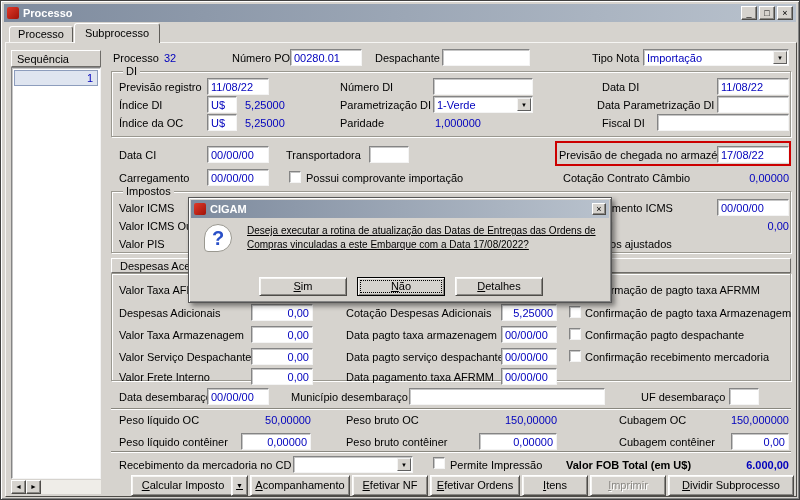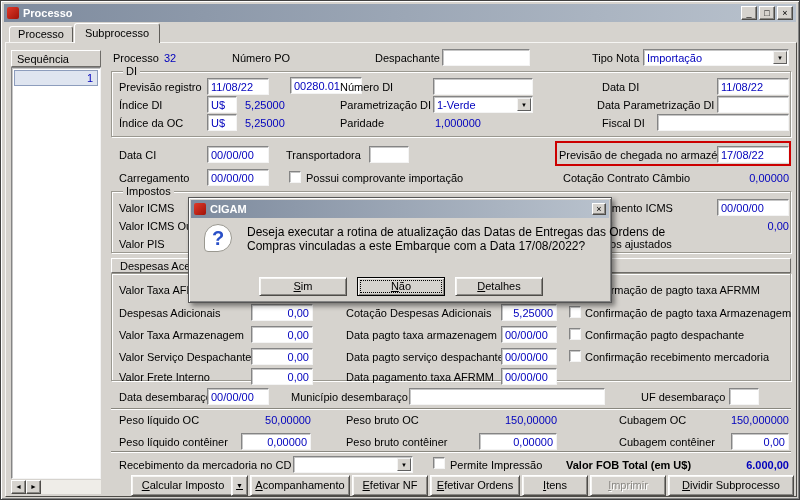--- a/index.html
+++ b/index.html
@@ -60,21 +60,21 @@
           box-shadow:inset -1px -1px 0 #8a8884; font-size:7px; text-align:center; line-height:12px; }
 
   .hilite { position:absolute; border:2px solid #cc0000; background:transparent; }
 
   .dlg { position:absolute; left:187px; top:196px; width:424px; height:106px; background:#d6d3ce;
          border:1px solid #555; box-shadow:inset 1px 1px 0 #fff, inset -1px -1px 0 #848484, 3px 3px 5px rgba(0,0,0,.45); }
   .dlg .titlebar { left:2px; top:2px; right:2px; }
   .qicon { position:absolute; left:15px; top:26px; width:28px; height:28px; background:#fff;
            border:1px solid #9a9890; border-radius:50% 50% 50% 4px; color:#2a50c8; font-weight:bold;
            font-size:20px; text-align:center; line-height:26px; }
-  .dmsg { position:absolute; font-size:12px; white-space:nowrap; }
+  .dmsg { position:absolute; font-size:10px; white-space:nowrap;text-decoration:underline; }
 </style>
 </head>
 <body>
 
 <div id="win">
 
   <div class="titlebar" style="left:3px;top:3px;width:792px;">
     <div class="ticon"></div>
     <div class="ttext">Processo</div>
     <div class="winbtn">_</div>
@@ -91,21 +91,21 @@
   <div class="slist" style="left:10px;top:66px;width:90px;height:412px;">
     <div class="srow">1</div>
   </div>
   <div class="strack" style="left:10px;top:479px;width:90px;height:14px;"></div>
   <div class="sbtn" style="left:10px;top:479px;width:15px;height:14px;">◄</div>
   <div class="sbtn" style="left:25px;top:479px;width:15px;height:14px;">►</div>
 
   <div class="lbl" style="left:112px;top:51px;">Processo</div>
   <div class="val" style="left:163px;top:51px;">32</div>
   <div class="lbl" style="left:231px;top:51px;">Número PO</div>
-  <div class="fld" style="left:289px;top:48px;width:72px;margin-top:28px;">00280.01</div>
+  <div class="fld" style="left:289px;top:48px;width:72px;">00280.01</div>
   <div class="lbl" style="left:374px;top:51px;">Despachante</div>
   <div class="fld" style="left:441px;top:48px;width:88px;"></div>
   <div class="lbl" style="left:591px;top:51px;">Tipo Nota</div>
   <div class="fld sel" style="left:642px;top:48px;width:146px;">
     <span>Importação</span>
     <span class="drop">▼</span>
   </div>
 
   <div class="gbox" style="left:110px;top:70px;width:680px;height:66px;"></div>
   <div class="gleg" style="left:122px;top:64px;">DI</div>

